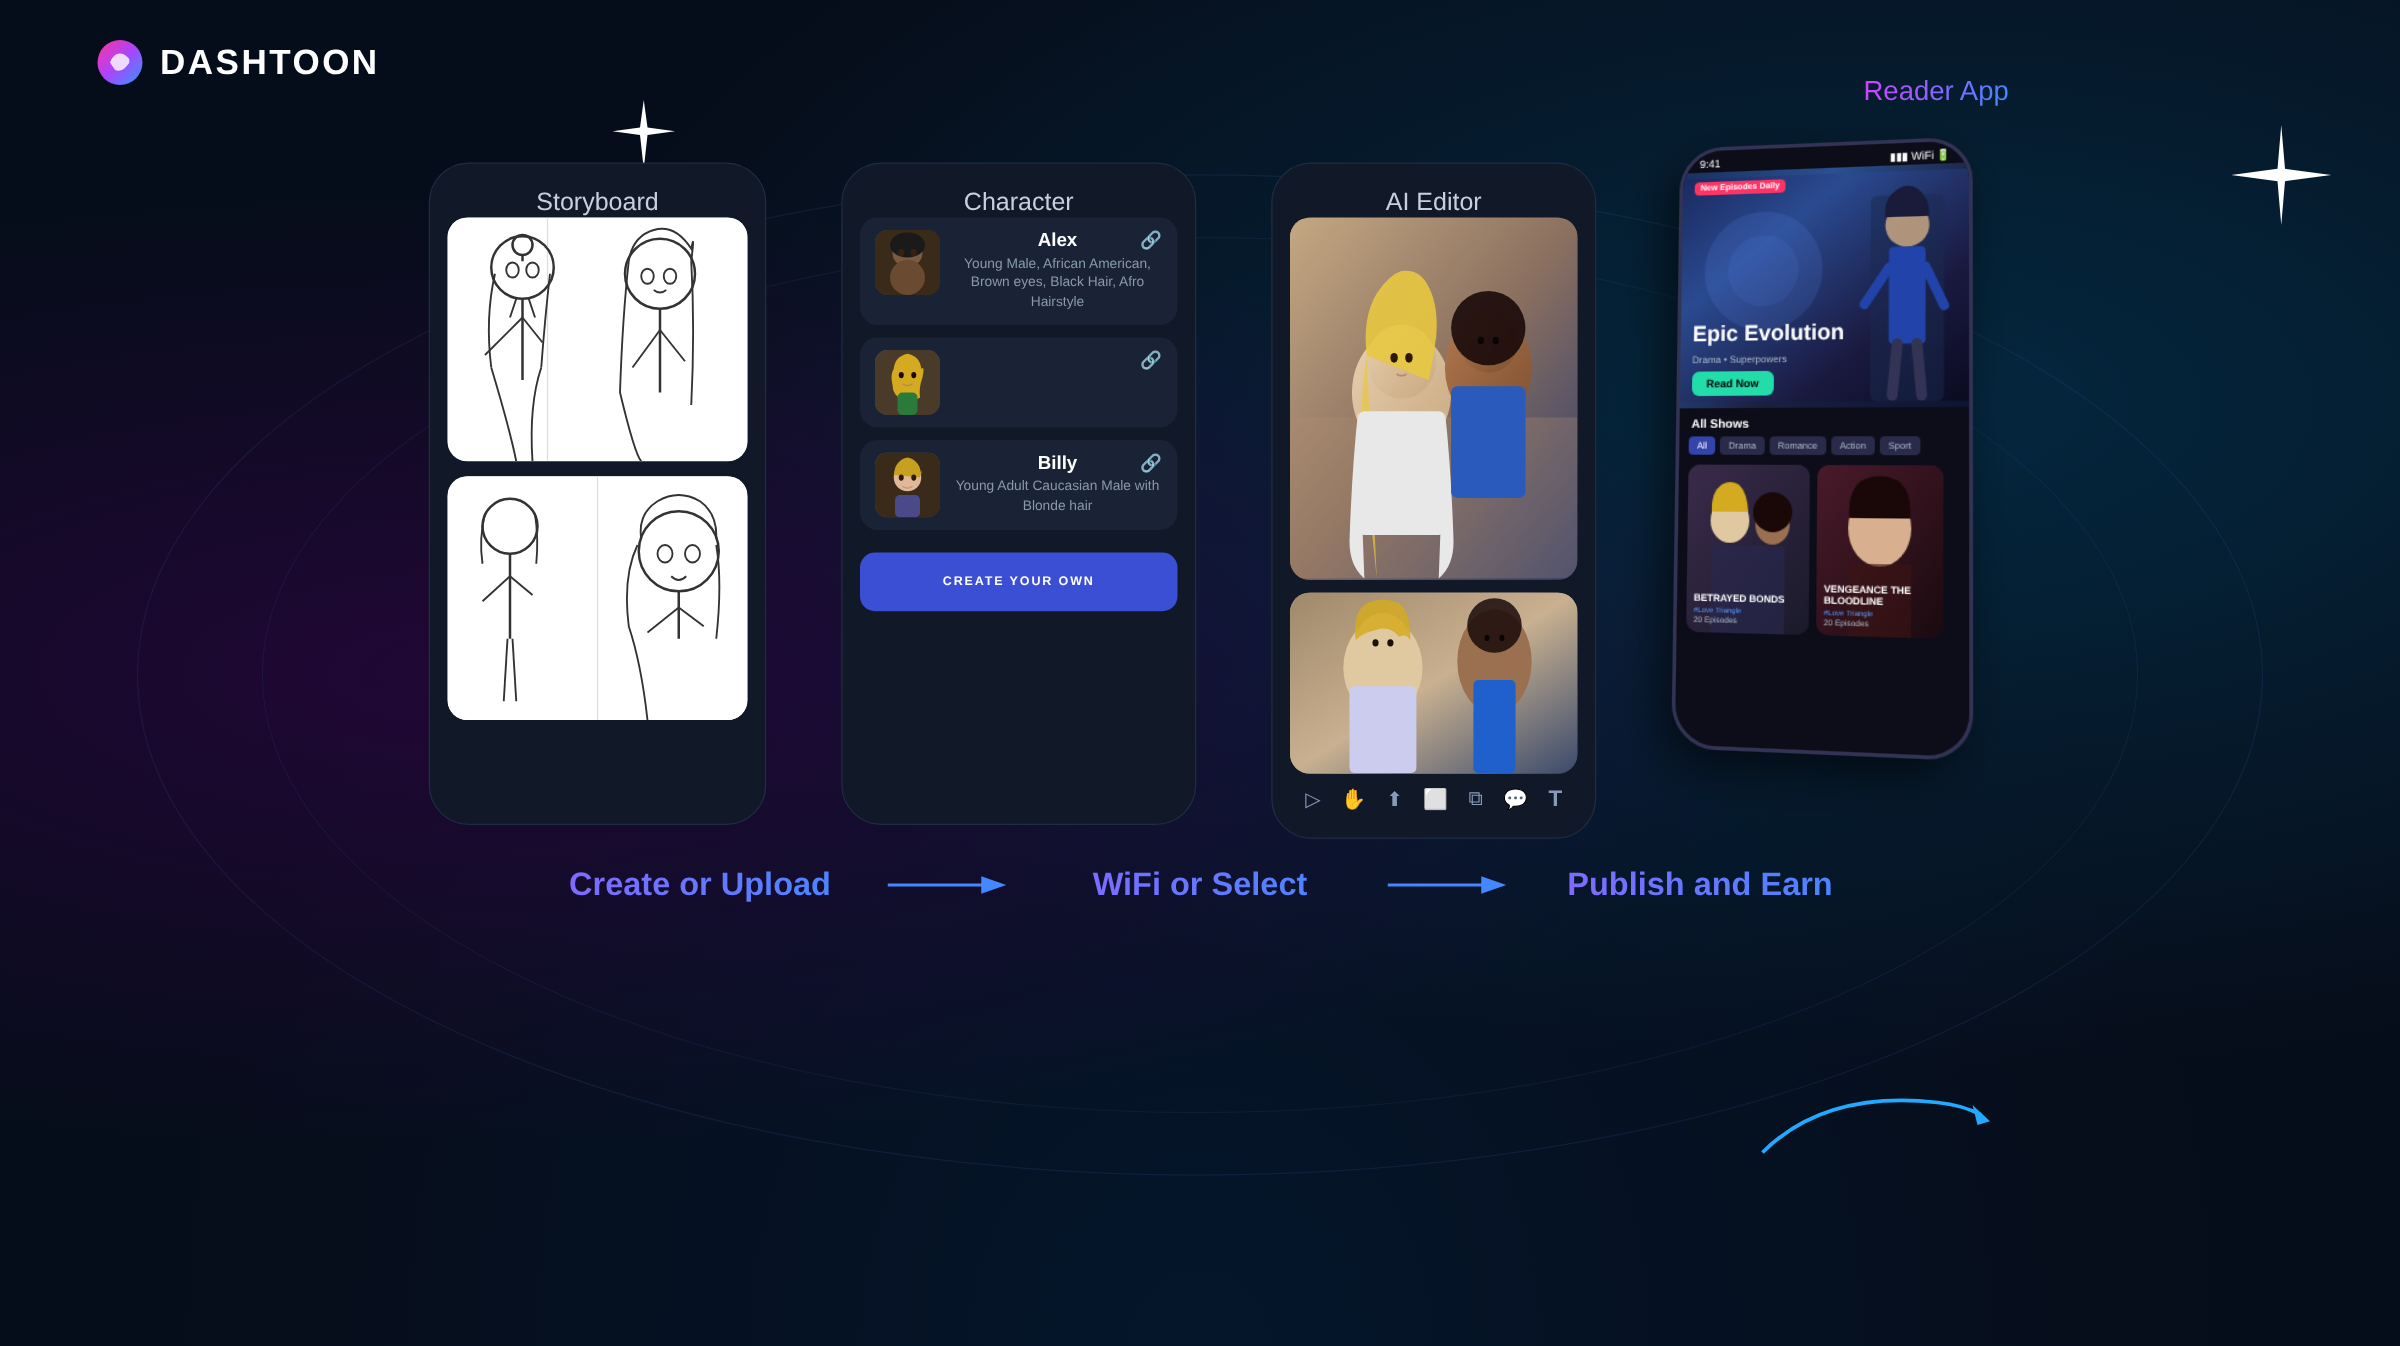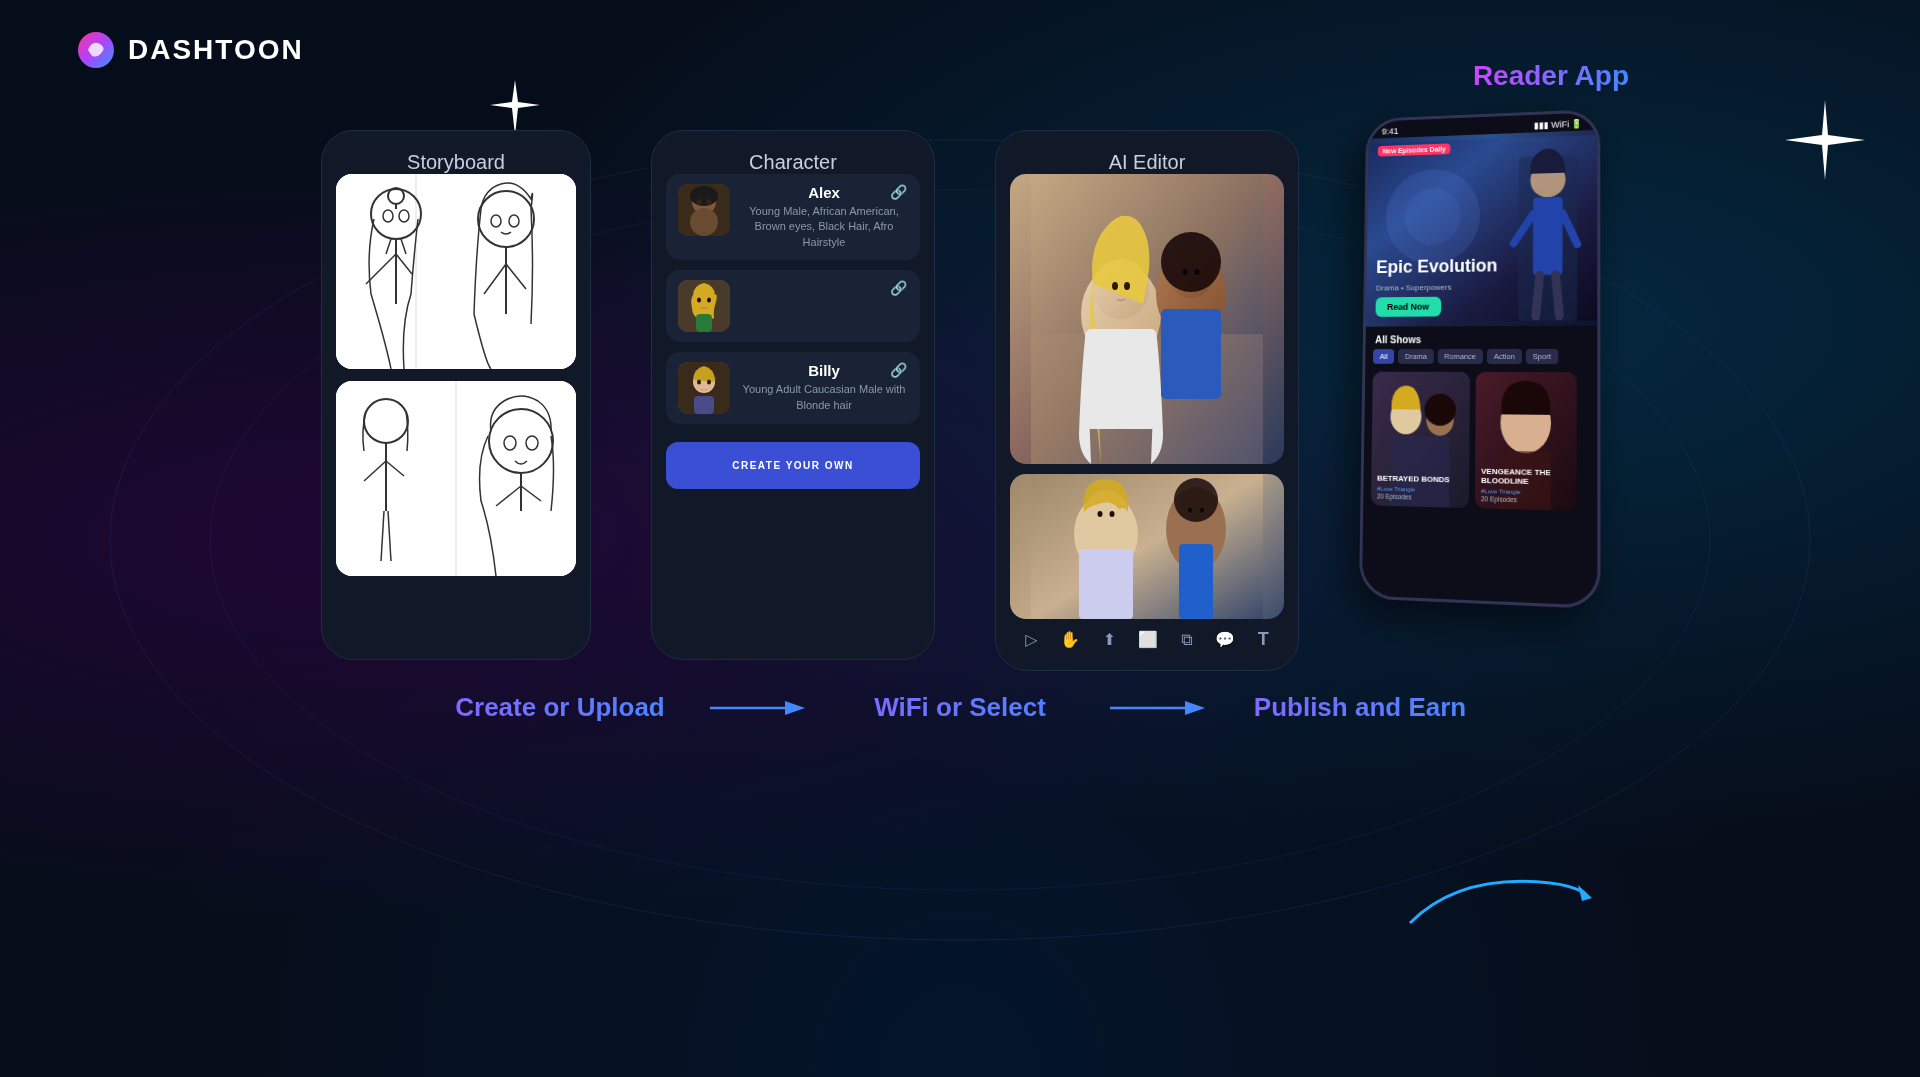--- a/index.html
+++ b/index.html
@@ -191,21 +191,21 @@
       padding: 18px 0;
       font-size: 10px;
       font-weight: 700;
       letter-spacing: 1.5px;
       cursor: pointer;
       text-align: center;
     }
 
     
     .ai-editor-card {
-      width: 304px;
+      width: 260px;
       min-height: 530px;
     }
 
     .ai-editor-images {
       display: flex;
       flex-direction: column;
       gap: 10px;
       width: 100%;
     }
 
@@ -238,22 +238,22 @@
     
     .reader-phone-wrapper {
       position: relative;
       margin-top: -20px;
     }
 
     .reader-app-label {
       position: absolute;
       top: -50px;
       right: -30px;
-      font-size: 28px;
-      font-weight: 700;
+      font-size: 22px;
+      font-weight: 400;
       background: linear-gradient(90deg, #cc44ff, #4488ff);
       -webkit-background-clip: text;
       -webkit-text-fill-color: transparent;
       white-space: nowrap;
     }
 
     .phone-frame {
       width: 240px;
       height: 490px;
       background: #1a1a2e;

